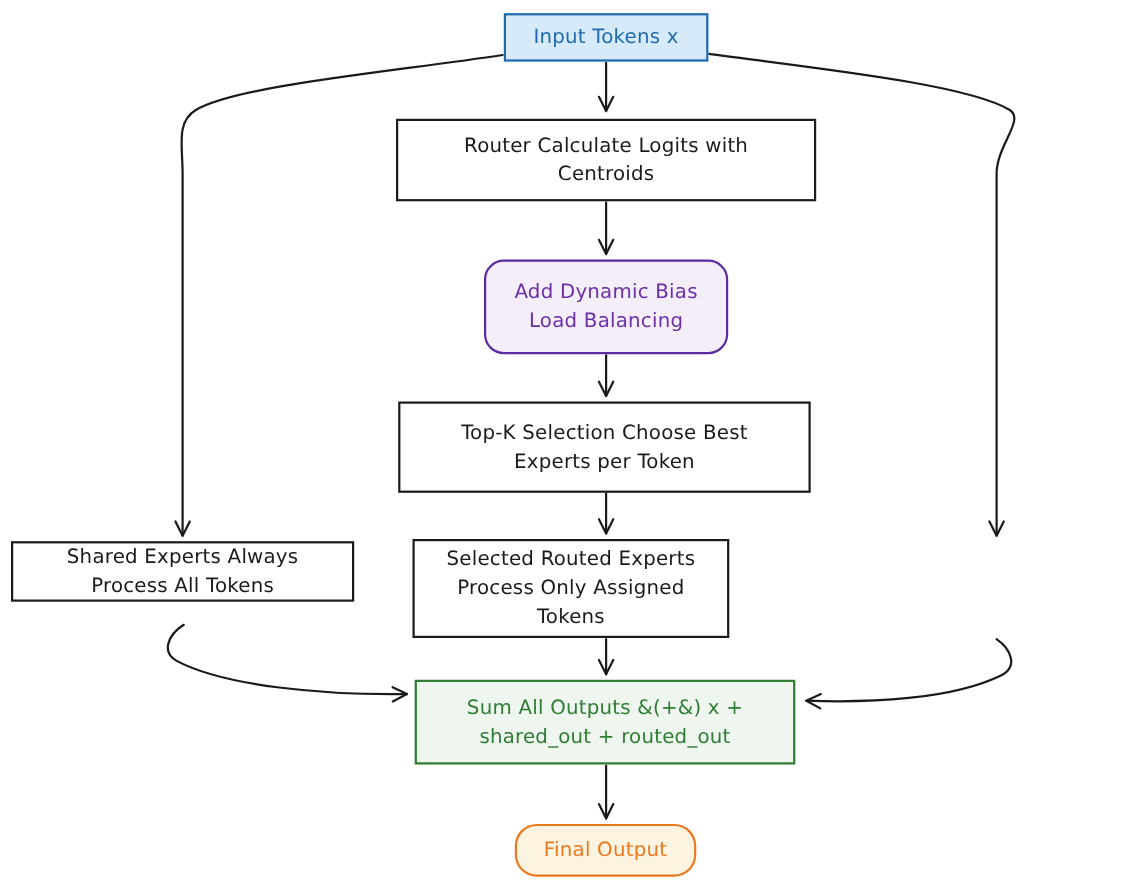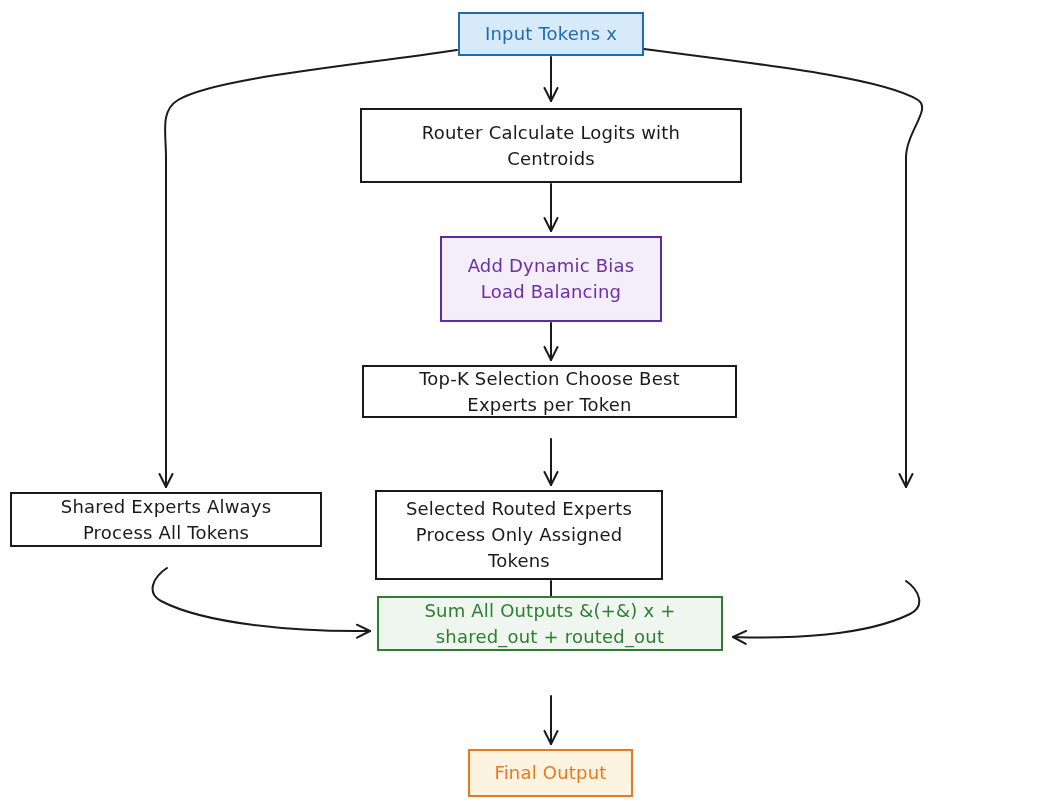--- a/index.html
+++ b/index.html
@@ -49,26 +49,26 @@
     white-space: pre-line;
     padding: 2px 8px;
   }
   .node.colored {
     border-width: 2.5px;
   }
   
   .n-input    { left: 458px; top: 12px;  width: 186px; height: 44px; }
   .n-router   { left: 360px; top: 108px; width: 382px; height: 75px; }
   .n-bias     { left: 440px; top: 236px; width: 222px; height: 86px; }
-  .n-topk     { left: 362px; top: 365px; width: 375px; height: 53px; }
+  .n-topk     { left: 362px; top: 365px; width: 375px; height: 83px; }
   .n-shared   { left: 10px;  top: 492px; width: 312px; height: 55px; }
   .n-routed   { left: 375px; top: 490px; width: 288px; height: 90px; }
   .n-residual { left: 780px; top: 492px; width: 257px; height: 88px; }
-  .n-sum      { left: 377px; top: 596px; width: 346px; height: 55px; }
-  .n-final    { left: 468px; top: 749px; width: 165px; height: 48px; }
+  .n-sum      { left: 377px; top: 618px; width: 346px; height: 77px; }
+  .n-final    { left: 468px; top: 749px; width: 165px; height: 48px; border-radius: 20px; }
 </style>
 </head>
 <body>
 
 <div class="canvas">
 
   <svg class="edges" viewBox="0 0 1042 805" xmlns="http://www.w3.org/2000/svg">
     <defs>
       <marker id="arrowV" viewBox="0 0 17 17" refX="15" refY="8.5" markerWidth="17" markerHeight="17" markerUnits="userSpaceOnUse" orient="auto">
         <path d="M2,2 L15,8.5 L2,15" fill="none" stroke="#1a1a1a" stroke-width="2" stroke-linecap="round" stroke-linejoin="round" style="stroke: rgb(26, 26, 26);"></path>
@@ -88,21 +88,21 @@
 
   <div class="node colored n-input" style="border-color: rgb(30, 107, 176); background: rgb(215, 234, 249); color: rgb(30, 107, 176);">
     <span class="label">Input Tokens x</span>
   </div>
 
   <div class="node n-router" style="border-color: rgb(26, 26, 26); background: rgb(255, 255, 255); color: rgb(26, 26, 26);">
     <span class="label">Router Calculate Logits with
 Centroids</span>
   </div>
 
-  <div class="node colored n-bias" style="border-color: rgb(91, 43, 160); background: rgb(244, 237, 250); color: rgb(107, 47, 168);">
+  <div class="node colored n-bias" style="border-color: rgb(91, 43, 160); background: rgb(244, 237, 250); color: rgb(107, 47, 168); border-radius: 18px;">
     <span class="label">Add Dynamic Bias
 Load Balancing</span>
   </div>
 
   <div class="node n-topk" style="border-color: rgb(26, 26, 26); background: rgb(255, 255, 255); color: rgb(26, 26, 26);">
     <span class="label">Top-K Selection Choose Best
 Experts per Token</span>
   </div>
 
   <div class="node n-shared" style="border-color: rgb(26, 26, 26); background: rgb(255, 255, 255); color: rgb(26, 26, 26);">

